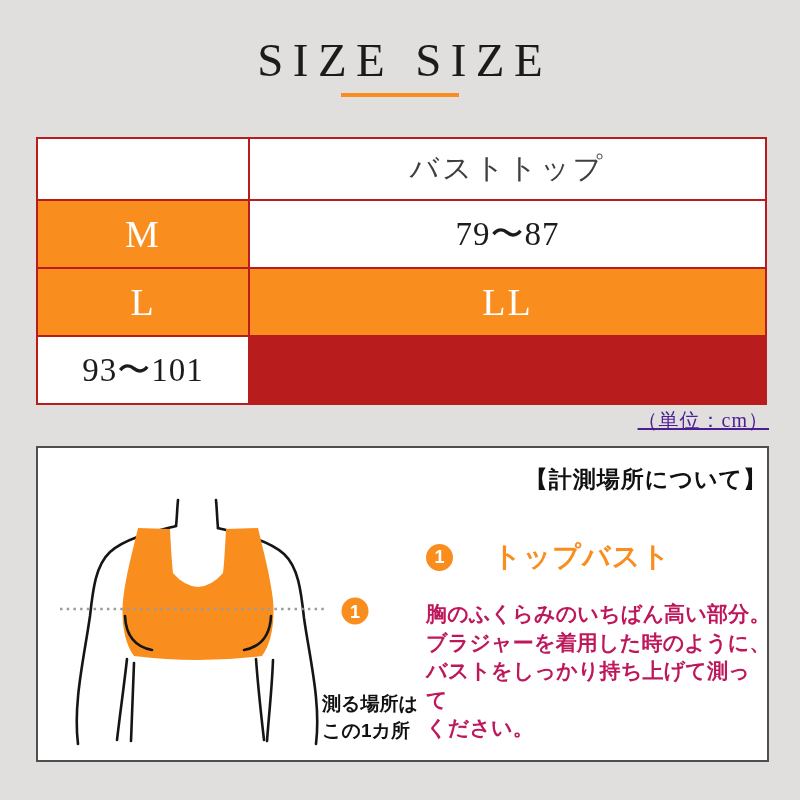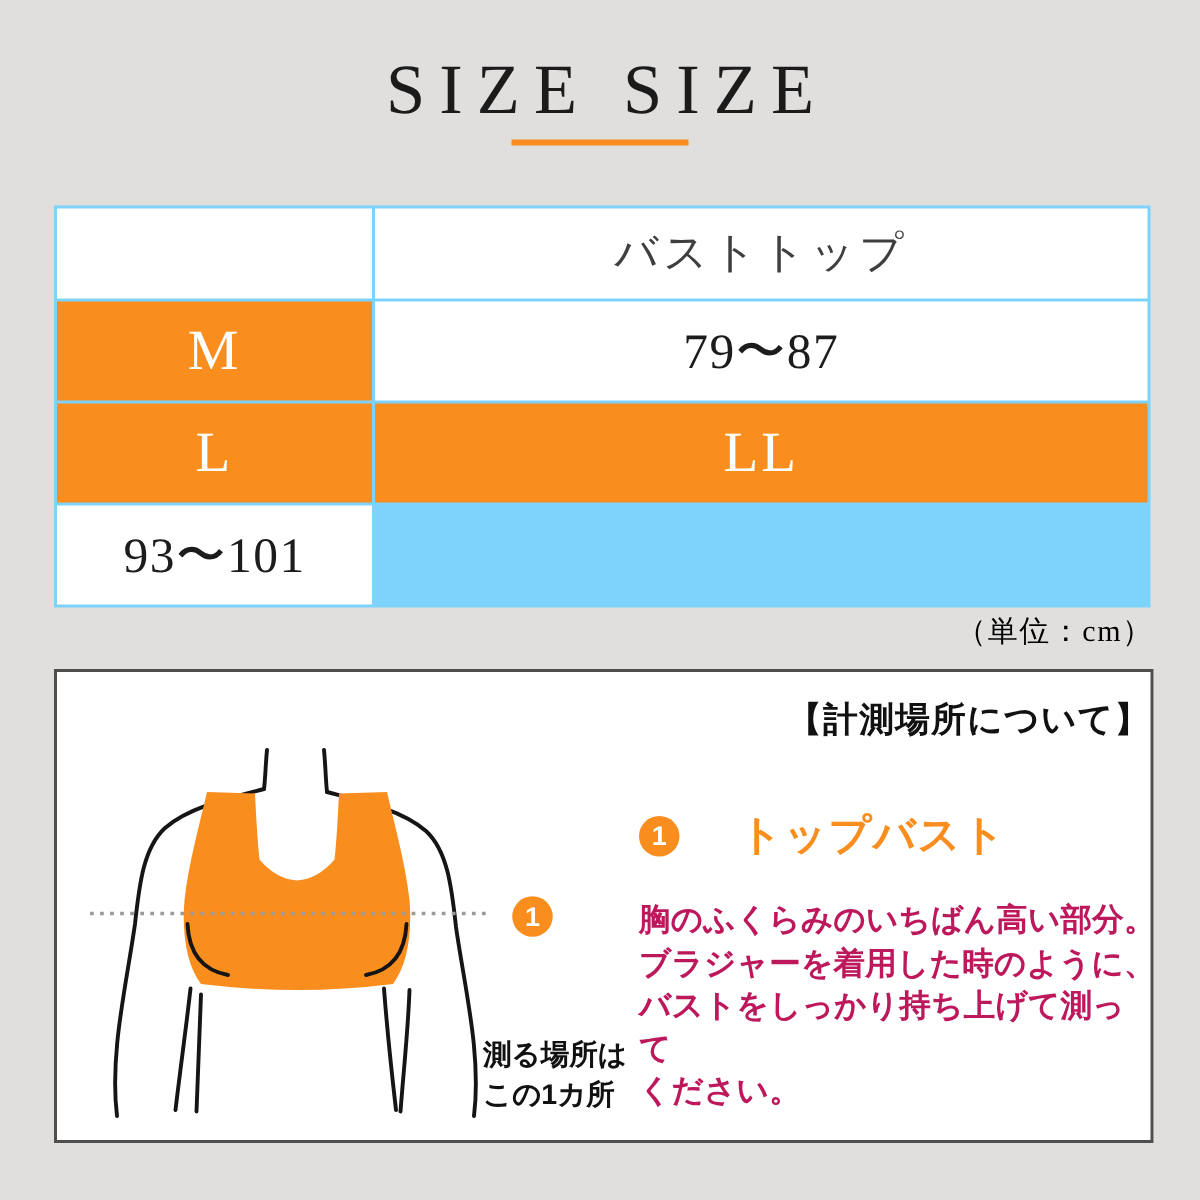--- a/index.html
+++ b/index.html
@@ -16,21 +16,21 @@
   .title{
     font-family:"Liberation Serif","DejaVu Serif",serif;
     font-size:47px;line-height:52px;letter-spacing:0.2em;text-indent:0.2em;
     color:#1b1b1b;font-weight:400;
   }
   .title-underline{width:118px;height:4px;background:#F98E1E;margin:7px auto 0;}
 
   
   .size-table{
     position:absolute;left:36px;top:137px;width:731px;box-sizing:border-box;
-    background:#7dd3fc;padding:2px;
+    background:#b91c1c;padding:2px;
     display:grid;grid-template-columns:210px 1fr;gap:2px;
   }
   .cell{display:flex;align-items:center;justify-content:center;background:#fff;}
   .cell.h{height:60px;}
   .cell.r{height:66px;}
   .cell.size{background:#F98E1E;}
   .col-header{
     font-family:"Liberation Serif","DejaVu Serif","DejaVu Sans",serif;
     font-size:29px;color:#3f3f3f;letter-spacing:3px;
   }
@@ -38,21 +38,21 @@
     font-family:"Liberation Serif","DejaVu Serif",serif;
     font-size:38px;color:#fff;letter-spacing:2px;
   }
   .range-value{
     font-family:"Liberation Serif","DejaVu Serif","DejaVu Sans",serif;
     font-size:33px;color:#1c1c1c;letter-spacing:1px;text-align:center;
   }
   .unit-note{
     position:absolute;top:407px;right:31px;
     font-family:"Liberation Serif","DejaVu Serif","DejaVu Sans",serif;
-    font-size:20px;color:#000000;letter-spacing:1px;
+    font-size:20px;color:#4c1d95;letter-spacing:1px;text-decoration:underline;
   }
 
   
   .panel{
     position:absolute;left:36px;top:446px;width:733px;height:316px;
     box-sizing:border-box;background:#fff;border:2px solid #4f4f4f;
   }
   .panel-heading{
     position:absolute;top:16px;left:0;width:100%;text-align:right;
     font-size:23px;font-weight:bold;color:#111;letter-spacing:1px;

